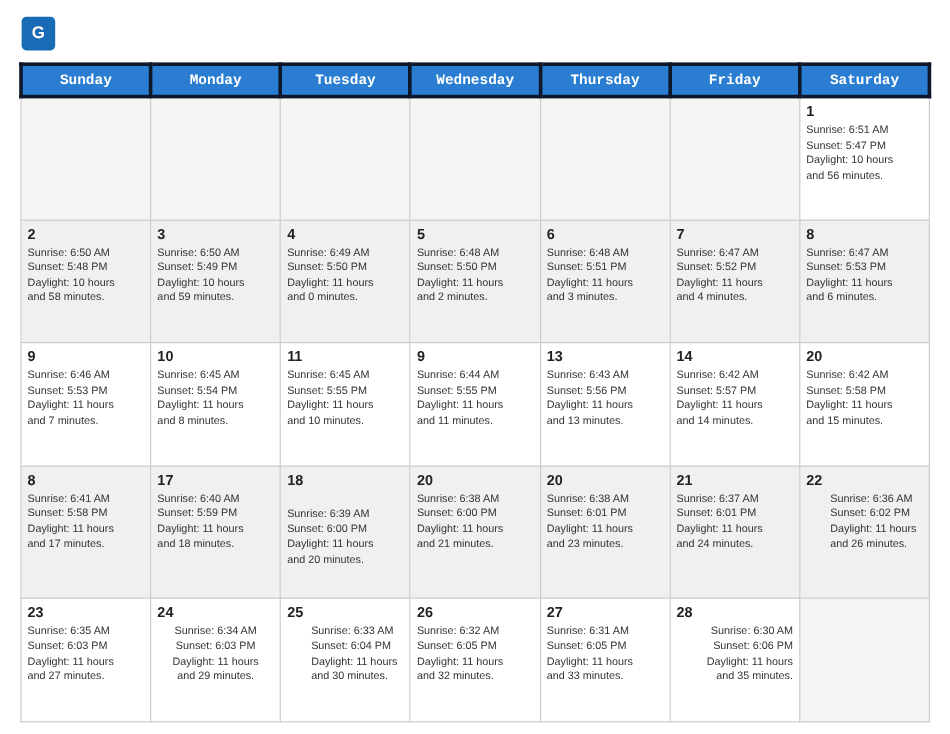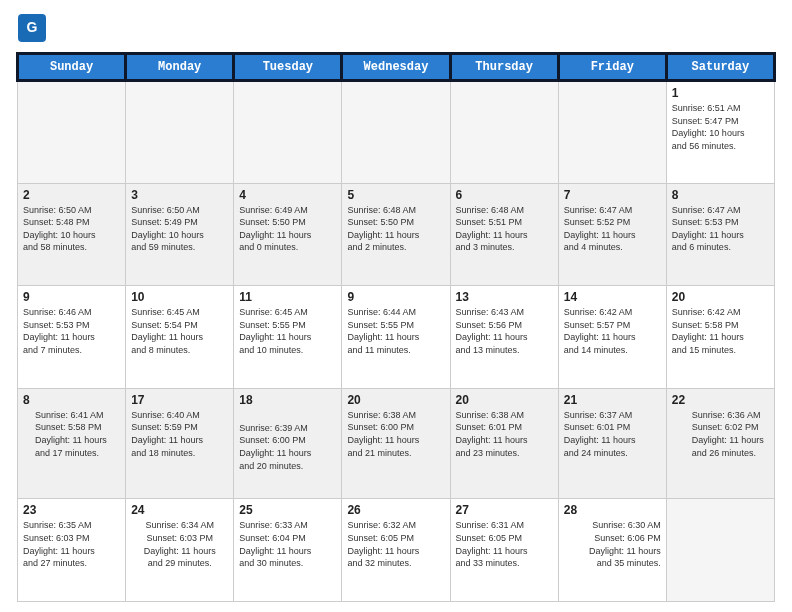--- a/index.html
+++ b/index.html
@@ -244,21 +244,21 @@
             <span class="day-num">20</span>
             <div class="day-info" style="white-space: pre-line;">Sunrise: 6:42 AM
 Sunset: 5:58 PM
 Daylight: 11 hours
 and 15 minutes.</div>
           </td>
         </tr>
         <tr class="stripe-row">
           <td>
             <span class="day-num">8</span>
-            <div class="day-info" style="white-space: pre-line; margin-left: 12px;">Sunrise: 6:41 AM
+            <div class="day-info" style="white-space: pre-line;">Sunrise: 6:41 AM
 Sunset: 5:58 PM
 Daylight: 11 hours
 and 17 minutes.</div>
           </td>
           <td>
             <span class="day-num">17</span>
             <div class="day-info" style="white-space: pre-line;">Sunrise: 6:40 AM
 Sunset: 5:59 PM
 Daylight: 11 hours
 and 18 minutes.</div>
@@ -309,21 +309,21 @@
           </td>
           <td>
             <span class="day-num">24</span>
             <div class="day-info" style="white-space: pre-line; text-align: center;">Sunrise: 6:34 AM
 Sunset: 6:03 PM
 Daylight: 11 hours
 and 29 minutes.</div>
           </td>
           <td>
             <span class="day-num">25</span>
-            <div class="day-info" style="white-space: pre-line;">Sunrise: 6:33 AM
+            <div class="day-info" style="white-space: pre-line; margin-left: 20px;">Sunrise: 6:33 AM
 Sunset: 6:04 PM
 Daylight: 11 hours
 and 30 minutes.</div>
           </td>
           <td>
             <span class="day-num">26</span>
             <div class="day-info" style="white-space: pre-line;">Sunrise: 6:32 AM
 Sunset: 6:05 PM
 Daylight: 11 hours
 and 32 minutes.</div>

